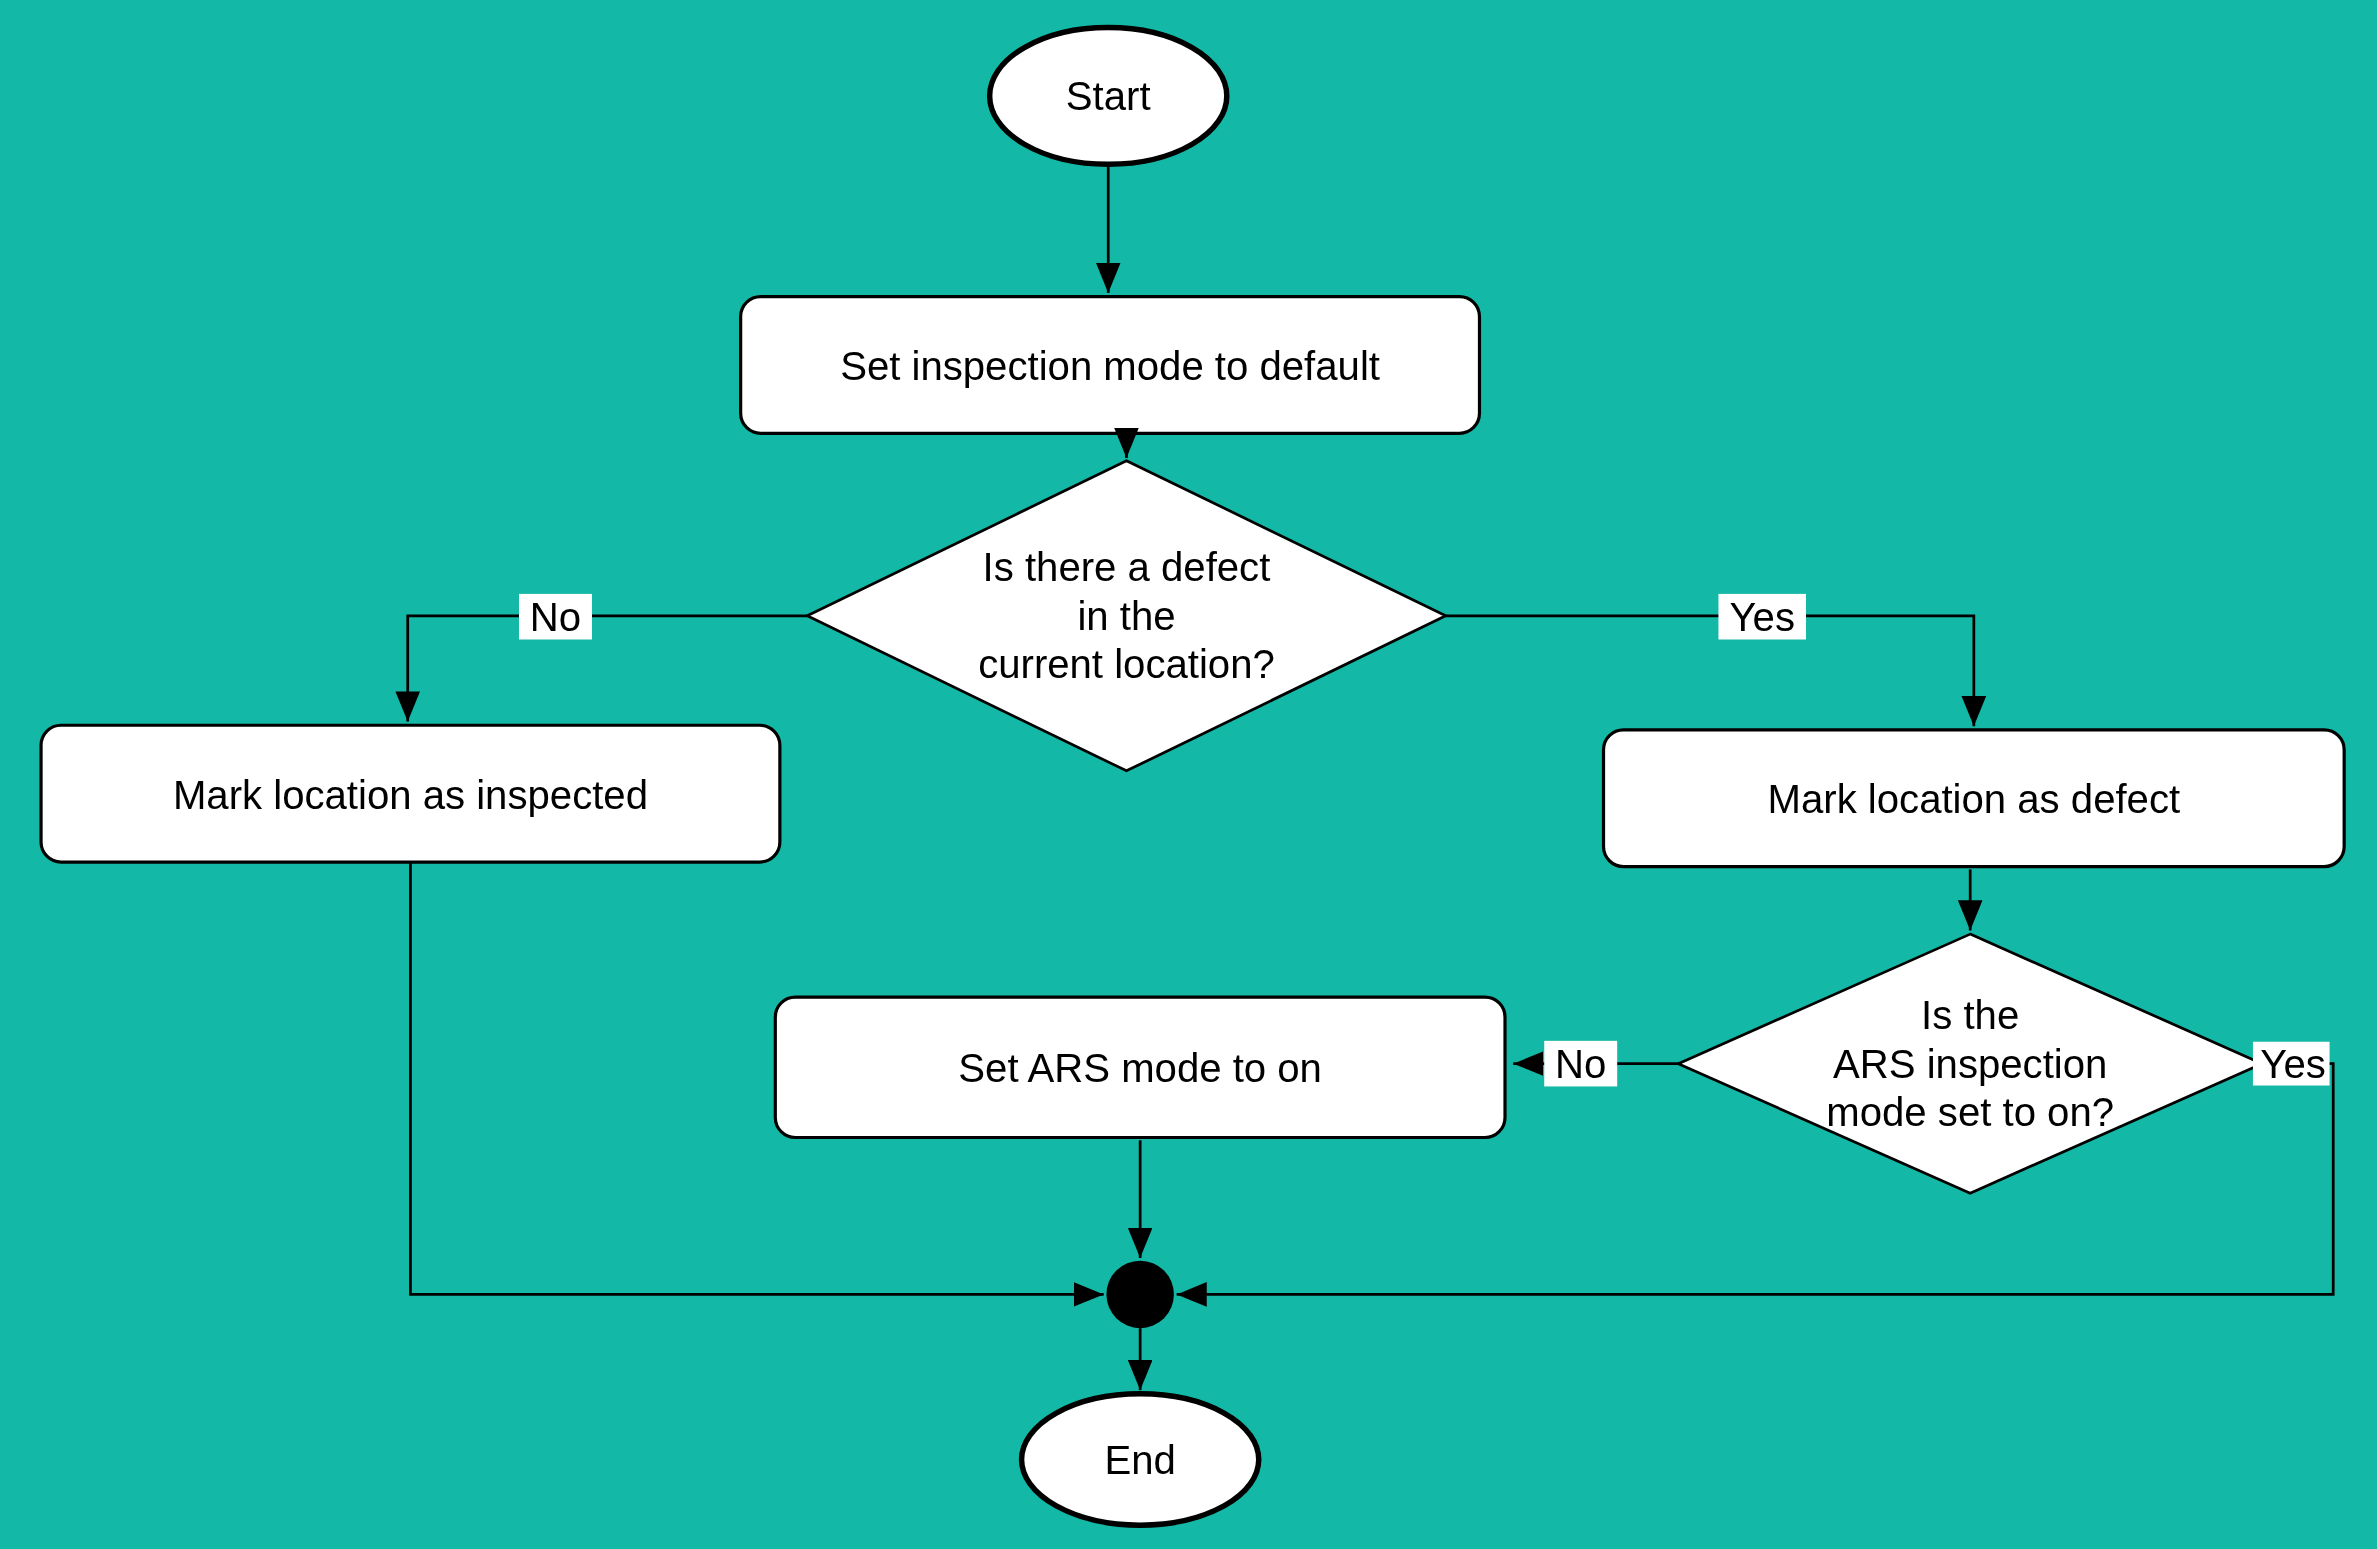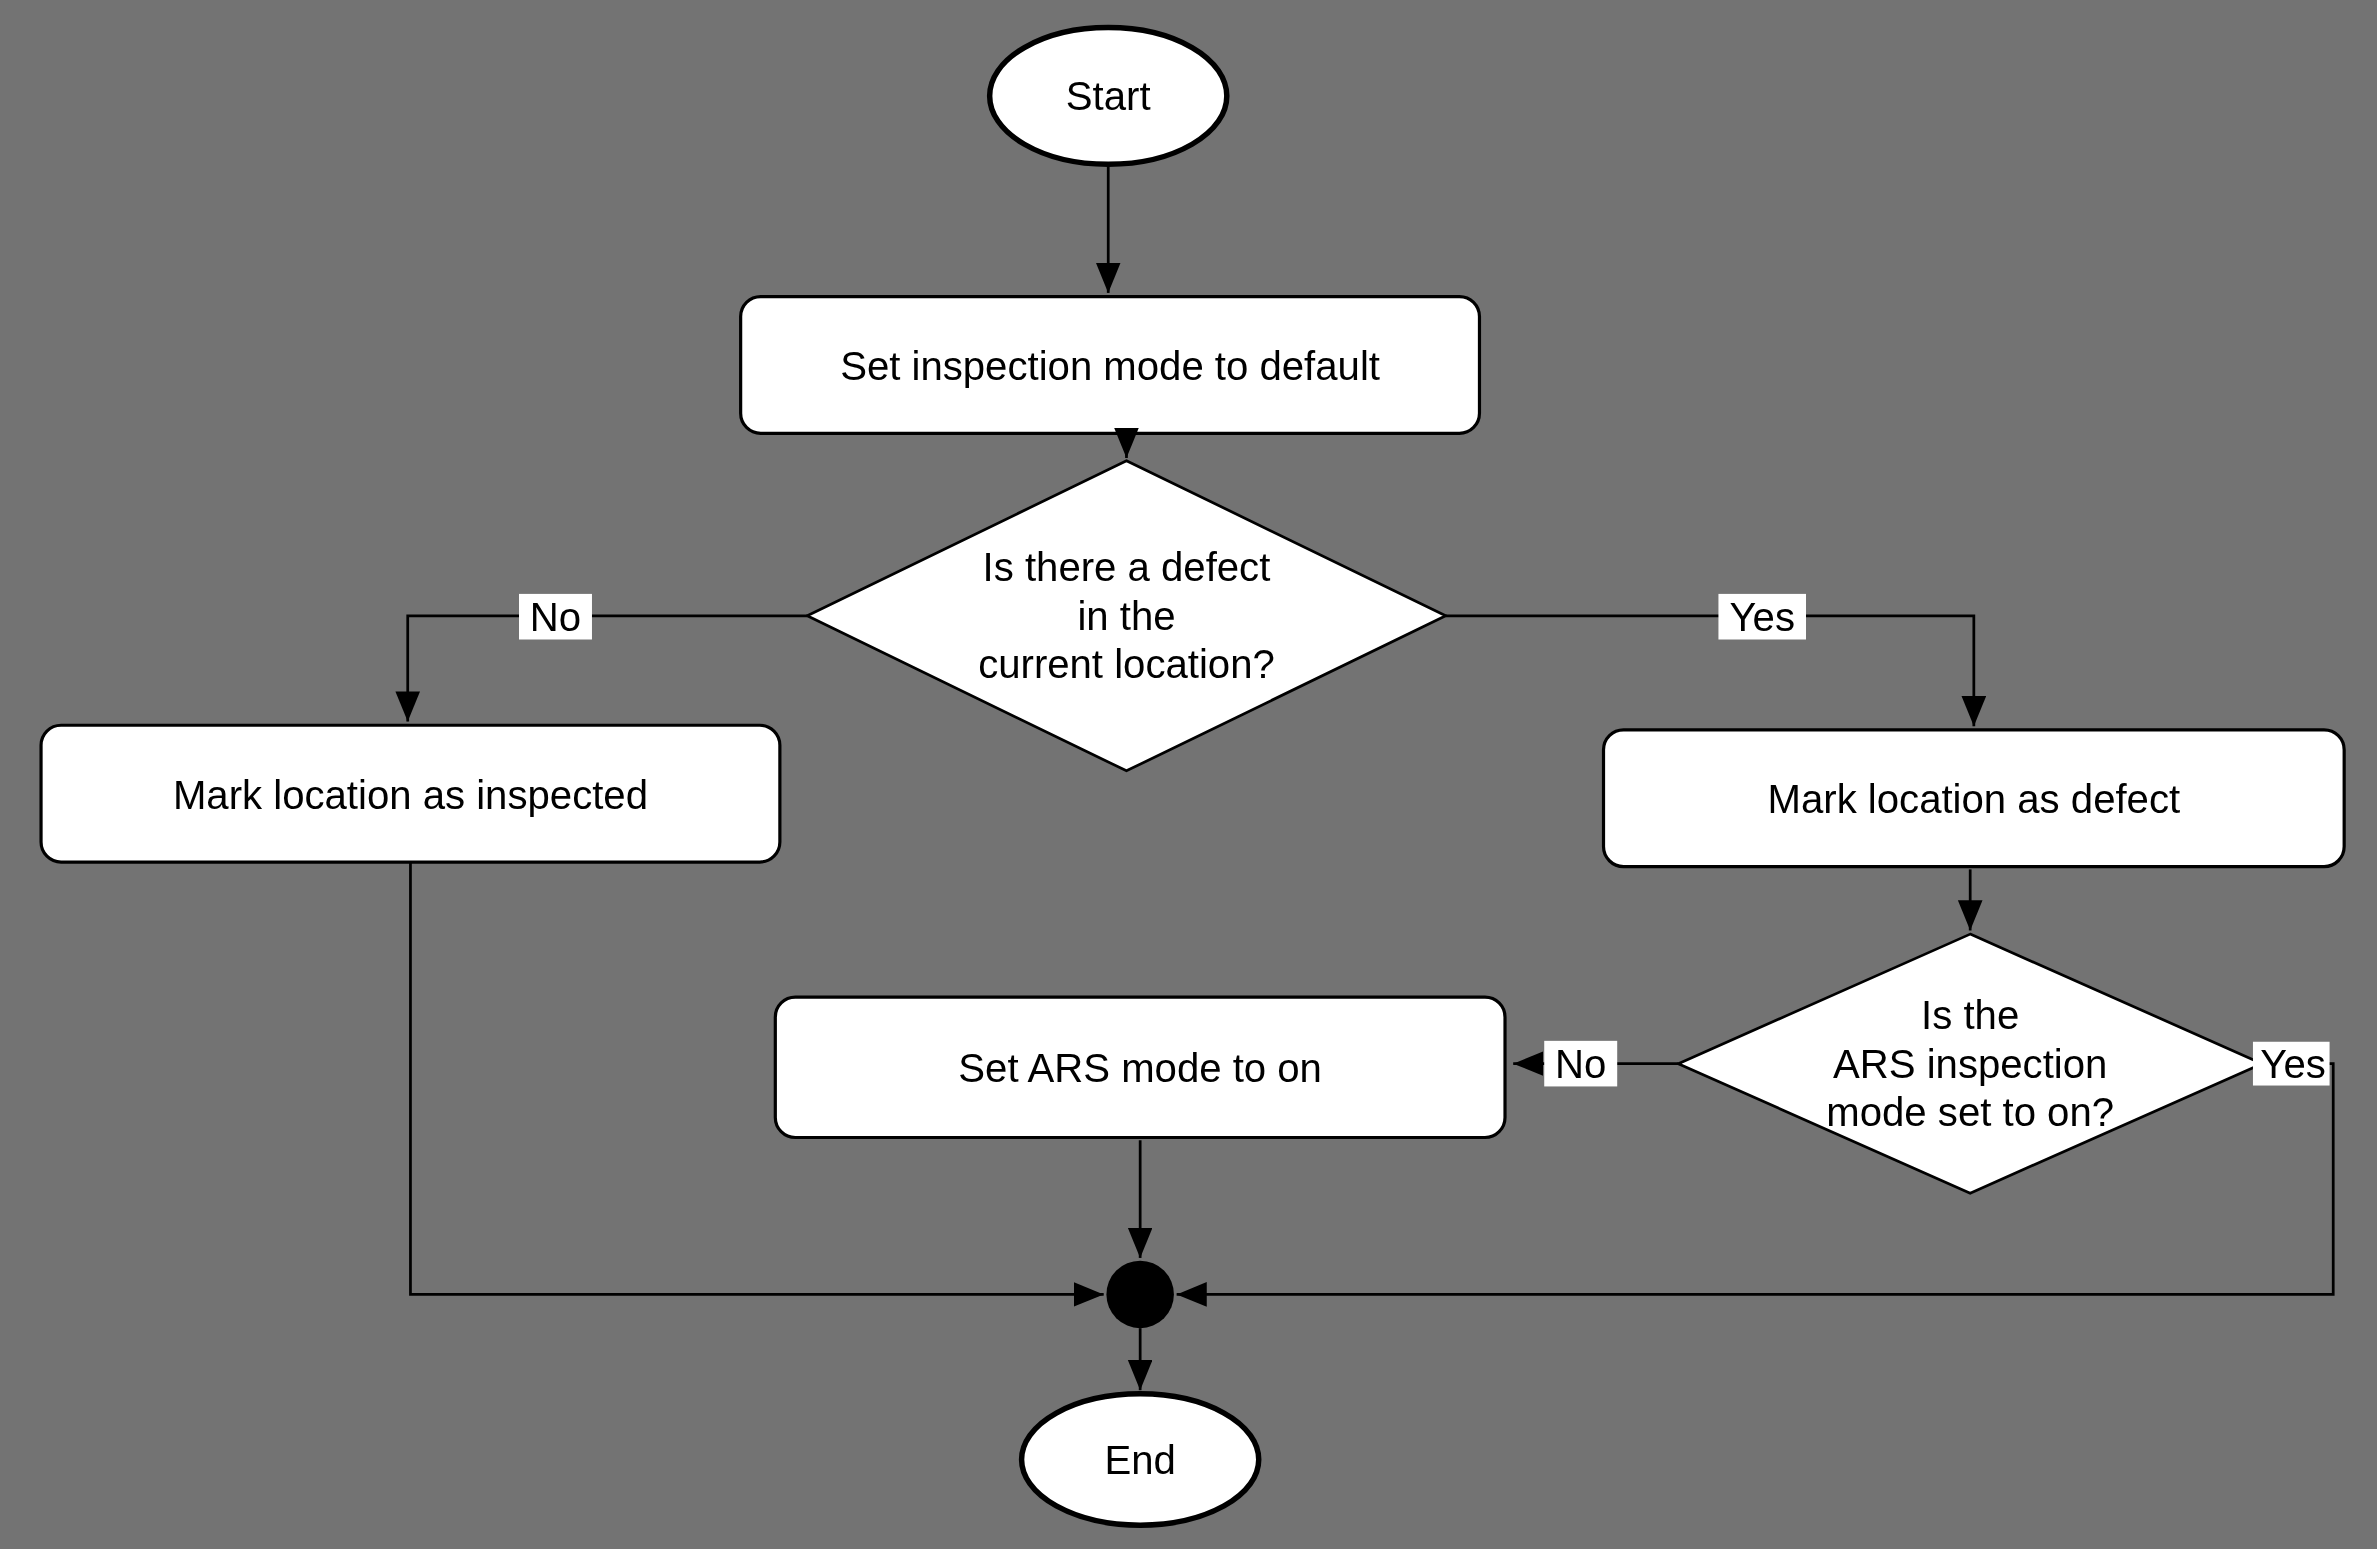--- a/index.html
+++ b/index.html
@@ -3,21 +3,21 @@
 <meta charset="utf-8">
 <style>
   html, body {
     margin: 0;
     padding: 0;
     background: #ffffff;
   }
   .canvas-wrap {
     width: 2377px;
     height: 1549px;
-    background: #737373;
+    background: #14b8a6;
   }
   svg { display: block; }
 
   .shape   { fill: #ffffff; stroke: #000000; }
   .process { stroke-width: 3.5; }
   .terminator { stroke-width: 6; }
   .decision   { stroke-width: 3; }
 
   .edge {
     fill: none;

